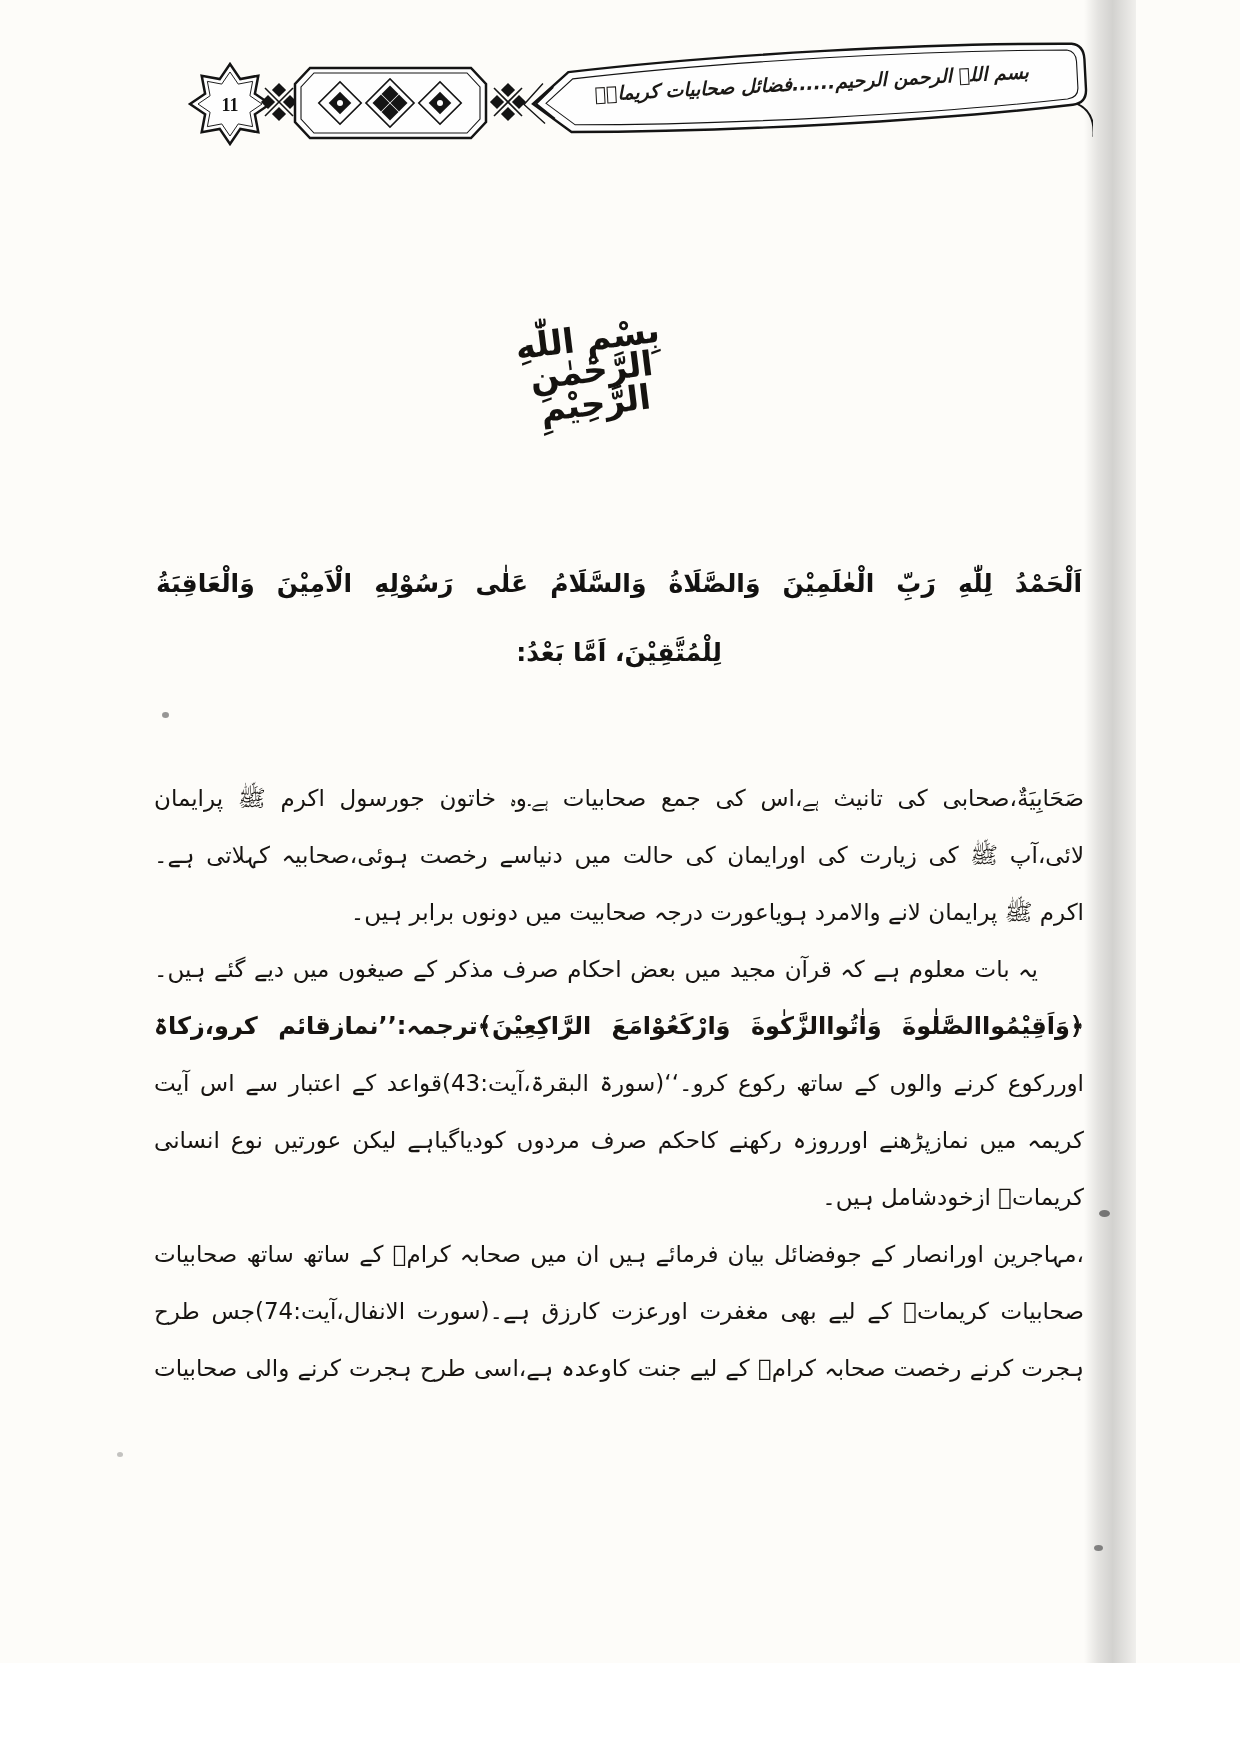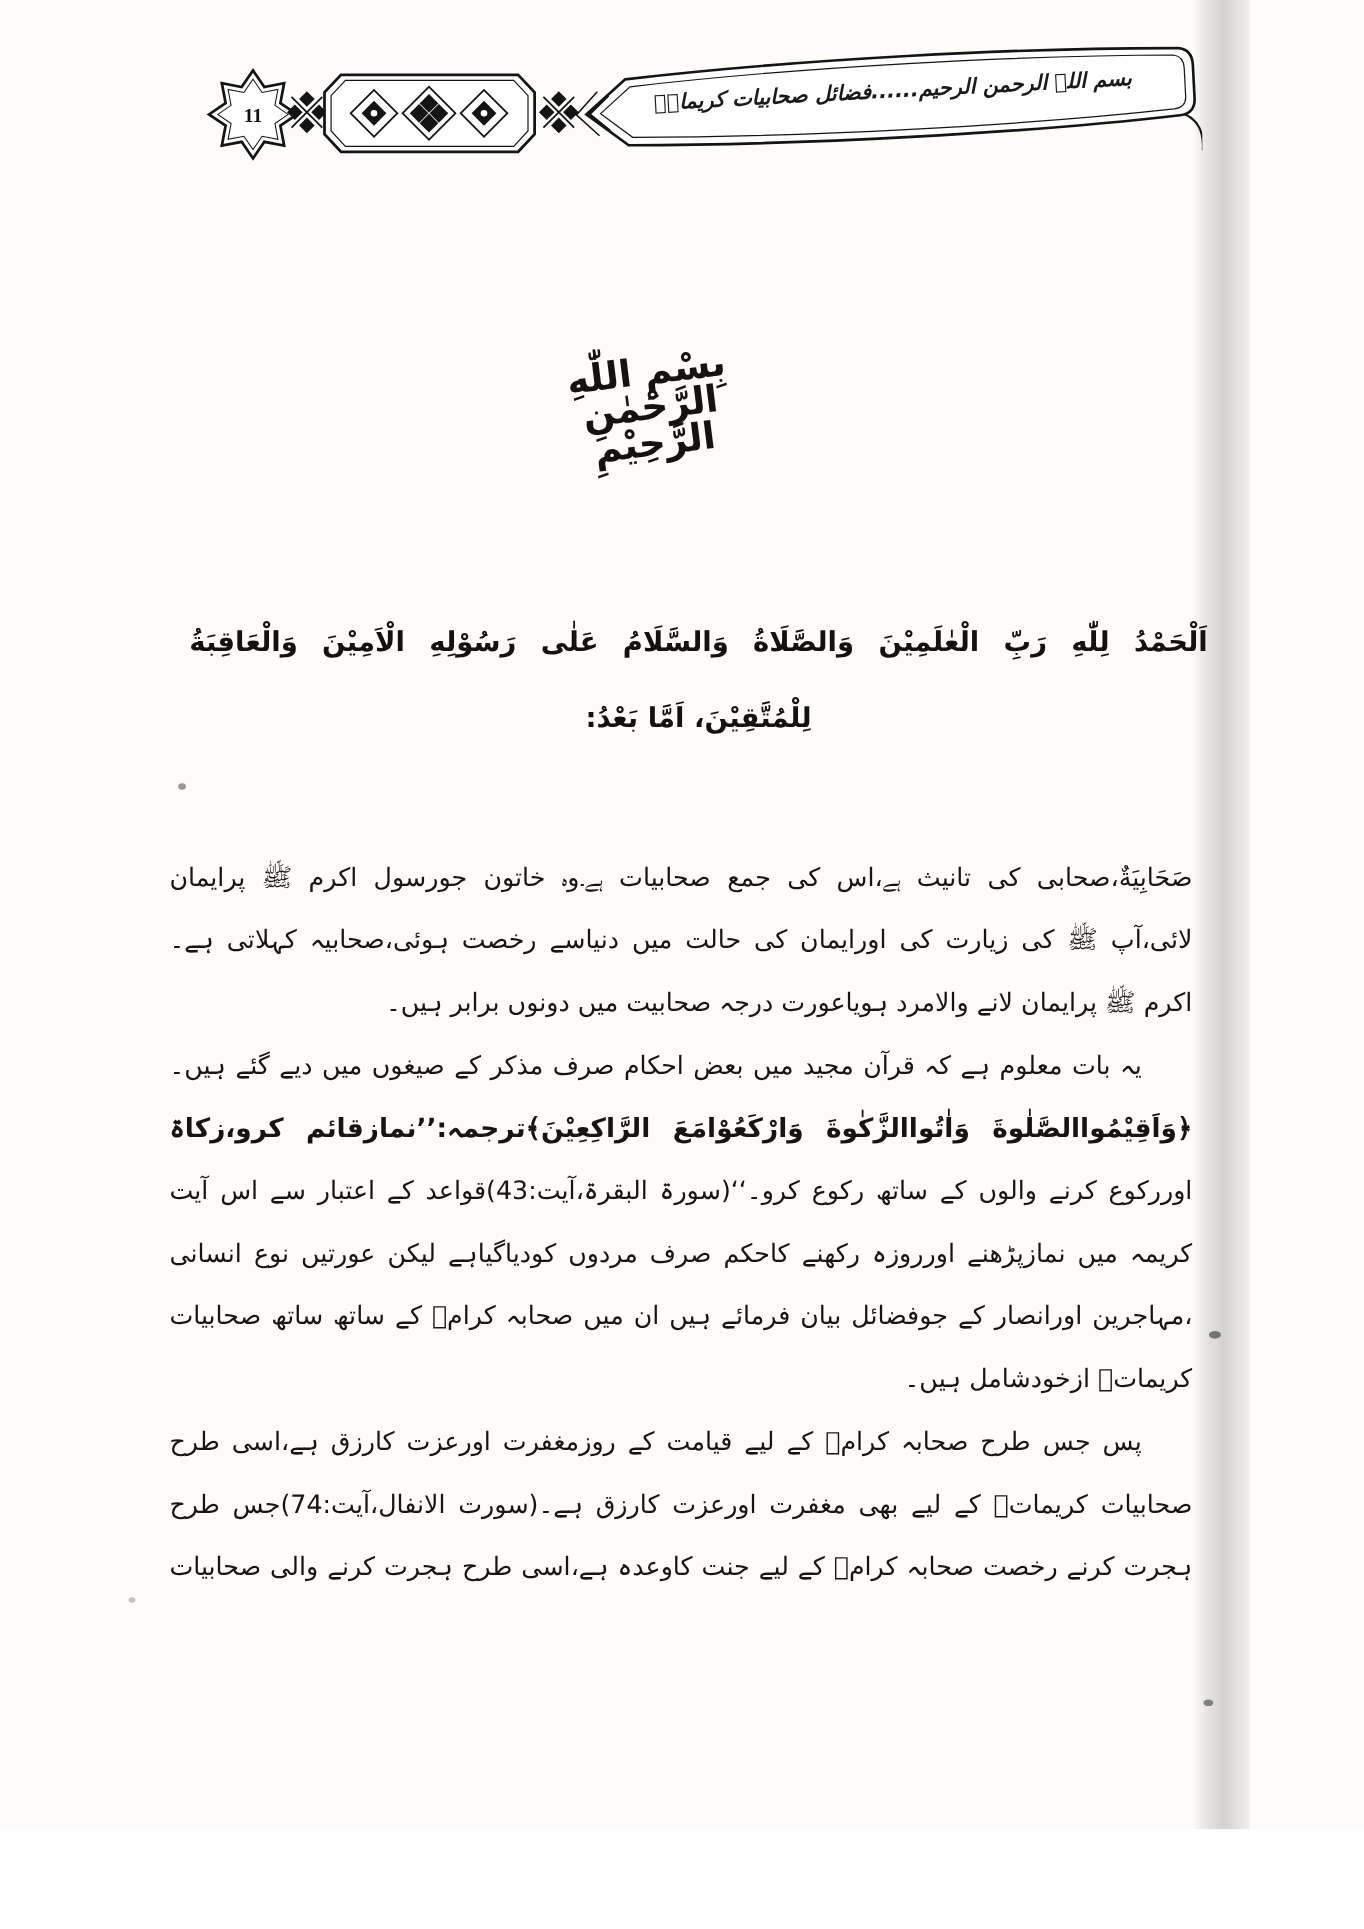--- a/index.html
+++ b/index.html
@@ -30,21 +30,21 @@
   
   .roundel{
     position:absolute;left:506px;top:322px;width:176px;height:140px;
     direction:rtl;text-align:center;font-size:34px;font-weight:bold;
     line-height:0.95;transform:rotate(-7deg);color:#151310;
     letter-spacing:-1px;
   }
   
   .arabic-open{
     position:absolute;left:156px;top:548px;width:926px;direction:rtl;
-    font-weight:bold;font-size:25px;color:#131211;margin-left:16px;
+    font-weight:bold;font-size:25px;color:#131211;
   }
   .arabic-open .a1{height:72px;line-height:72px;text-align:justify;text-align-last:justify;overflow:hidden;}
   .arabic-open .a2{height:66px;line-height:66px;text-align:center;}
   
   .body-text{
     position:absolute;left:154px;top:770px;width:930px;direction:rtl;
     font-size:23px;color:#171411;letter-spacing:-0.2px;
   }
   .uline{height:57px;line-height:57px;text-align:justify;text-align-last:justify;overflow:hidden;white-space:normal;}
   .uline.end{text-align-last:right;}
@@ -137,25 +137,24 @@
     <div>
       <div class="uline">صَحَابِيَةٌ،صحابی کی تانیث ہے،اس کی جمع صحابیات ہے۔وہ خاتون جورسول اکرم ﷺ پرایمان</div>
       <div class="uline">لائی،آپ ﷺ کی زیارت کی اورایمان کی حالت میں دنیاسے رخصت ہوئی،صحابیہ کہلاتی ہے۔رسول</div>
       <div class="uline end">اکرم ﷺ پرایمان لانے والامرد ہویاعورت درجہ صحابیت میں دونوں برابر ہیں۔</div>
     </div>
     <div>
       <div class="uline indent">یہ بات معلوم ہے کہ قرآن مجید میں بعض احکام صرف مذکر کے صیغوں میں دیے گئے ہیں۔مثلاً</div>
       <div class="uline quran">﴿وَاَقِيْمُواالصَّلٰوةَ وَاٰتُواالزَّكٰوةَ وَارْكَعُوْامَعَ الرَّاكِعِيْنَ﴾ترجمہ:’’نمازقائم کرو،زکاۃ اداکرو</div>
       <div class="uline">اوررکوع کرنے والوں کے ساتھ رکوع کرو۔‘‘(سورۃ البقرۃ،آیت:43)قواعد کے اعتبار سے اس آیت</div>
       <div class="uline">کریمہ میں نمازپڑھنے اورروزہ رکھنے کاحکم صرف مردوں کودیاگیاہے لیکن عورتیں نوع انسانی ہونے کے</div>
+      <div class="uline end">کریماتؓ ازخودشامل ہیں۔</div>
       <div class="uline">،مہاجرین اورانصار کے جوفضائل بیان فرمائے ہیں ان میں صحابہ کرامؓ کے ساتھ ساتھ صحابیات</div>
-      <div class="uline end">کریماتؓ ازخودشامل ہیں۔</div>
     </div>
     <div>
-      <div class="uline indent">پس جس طرح صحابہ کرامؓ کے لیے قیامت کے روزمغفرت اورعزت کارزق ہے،اسی طرح</div>
       <div class="uline">صحابیات کریماتؓ کے لیے بھی مغفرت اورعزت کارزق ہے۔(سورت الانفال،آیت:74)جس طرح</div>
       <div class="uline">ہجرت کرنے رخصت صحابہ کرامؓ کے لیے جنت کاوعدہ ہے،اسی طرح ہجرت کرنے والی صحابیات</div>
     </div>
   </div>
 
   <div class="bottom-strip">
     
     
   </div>
 

